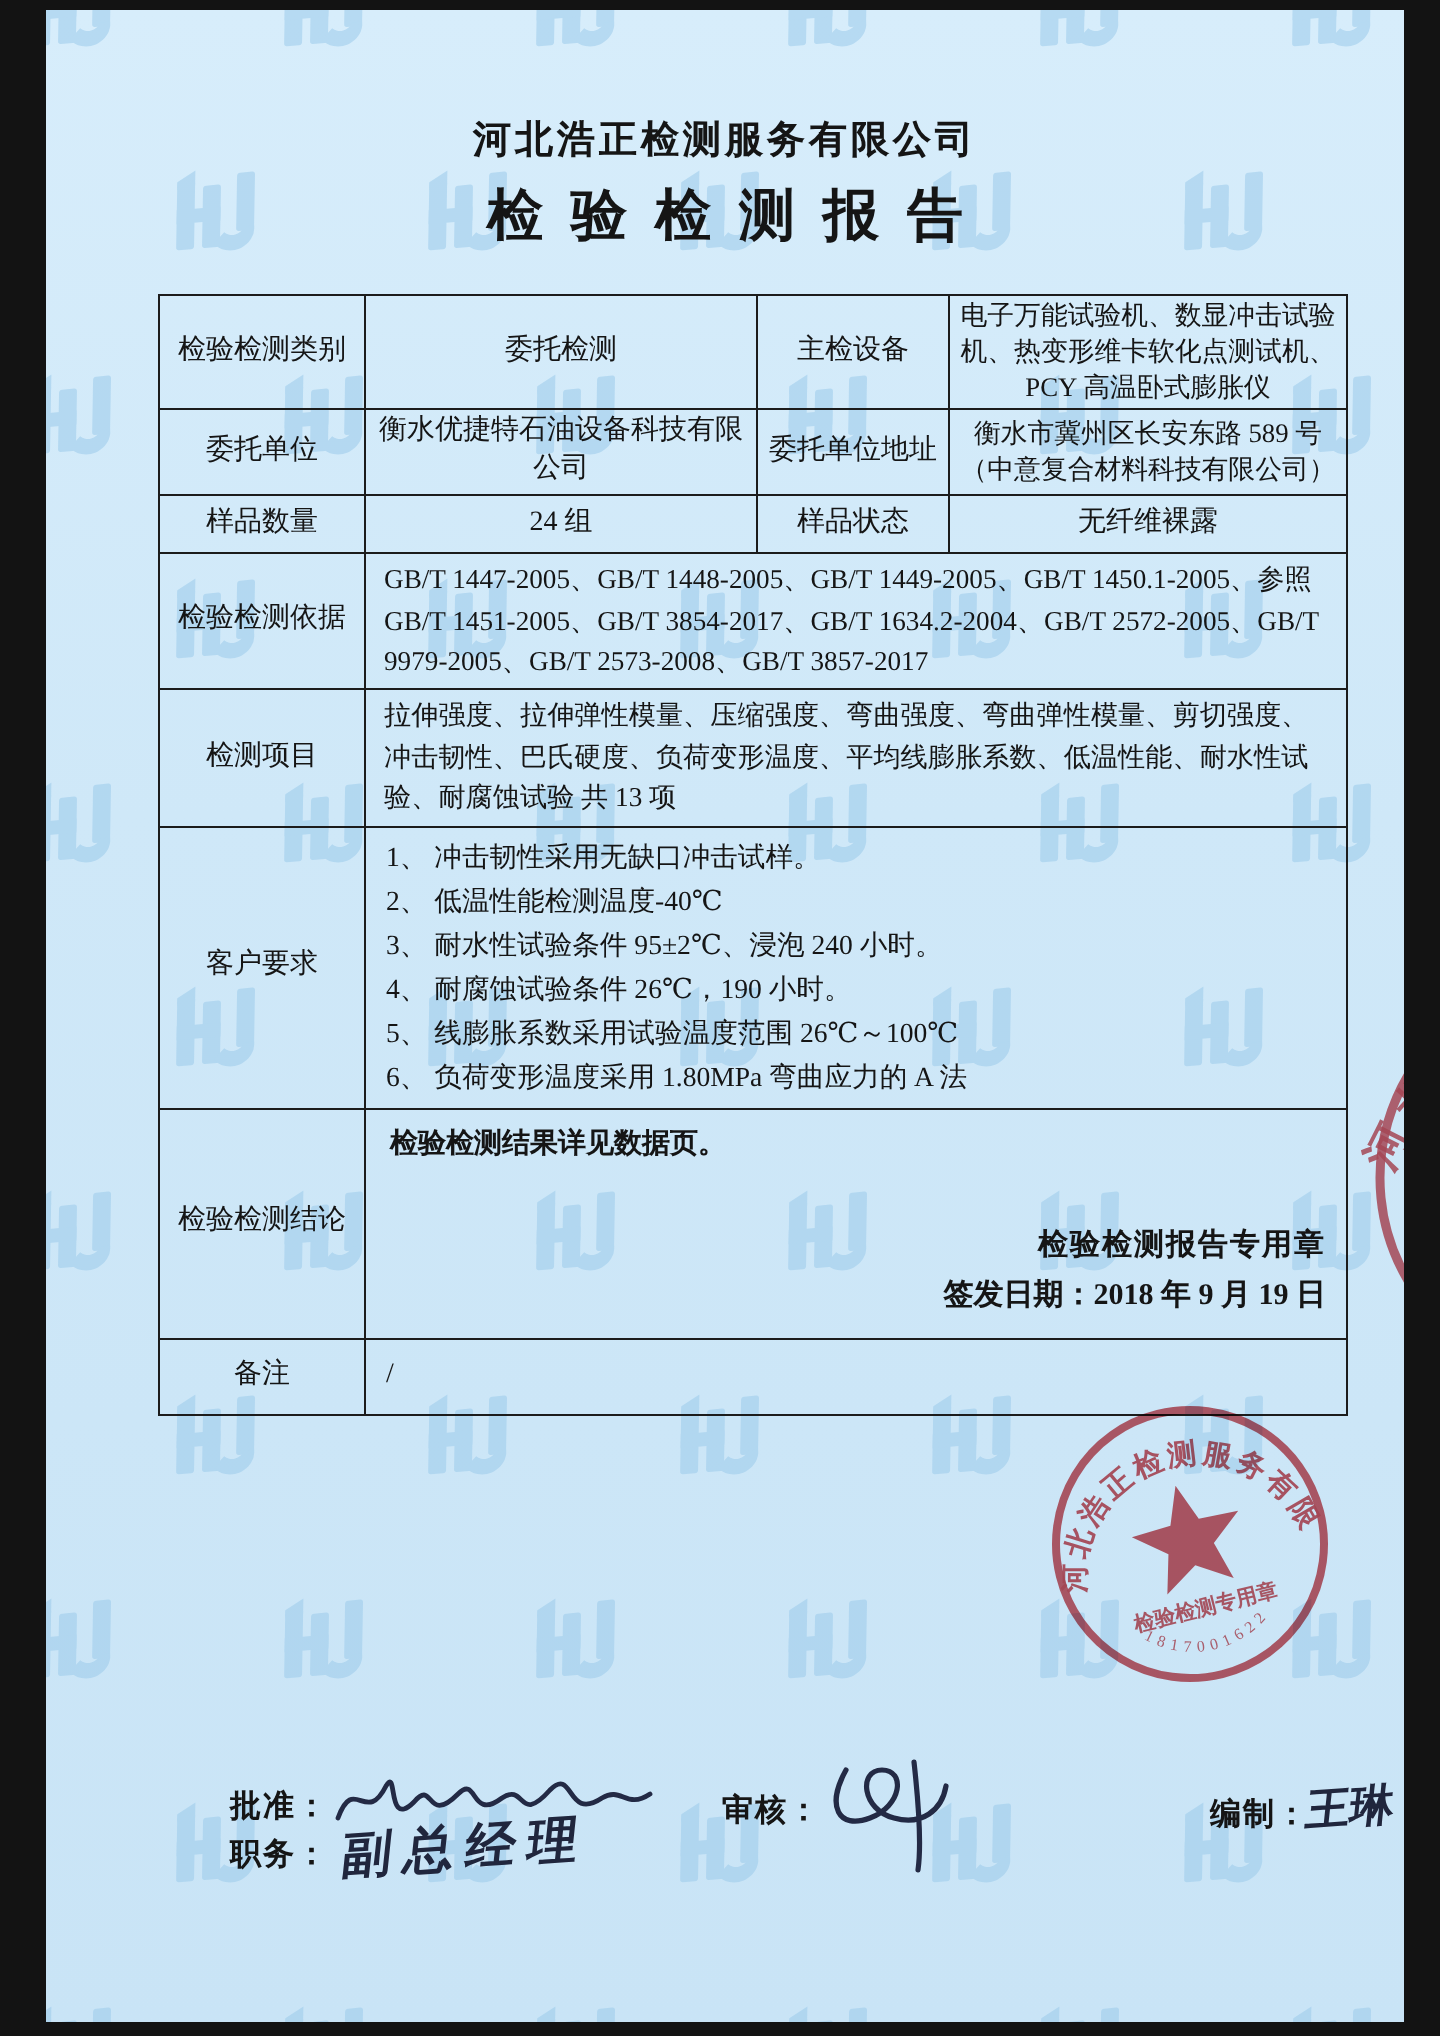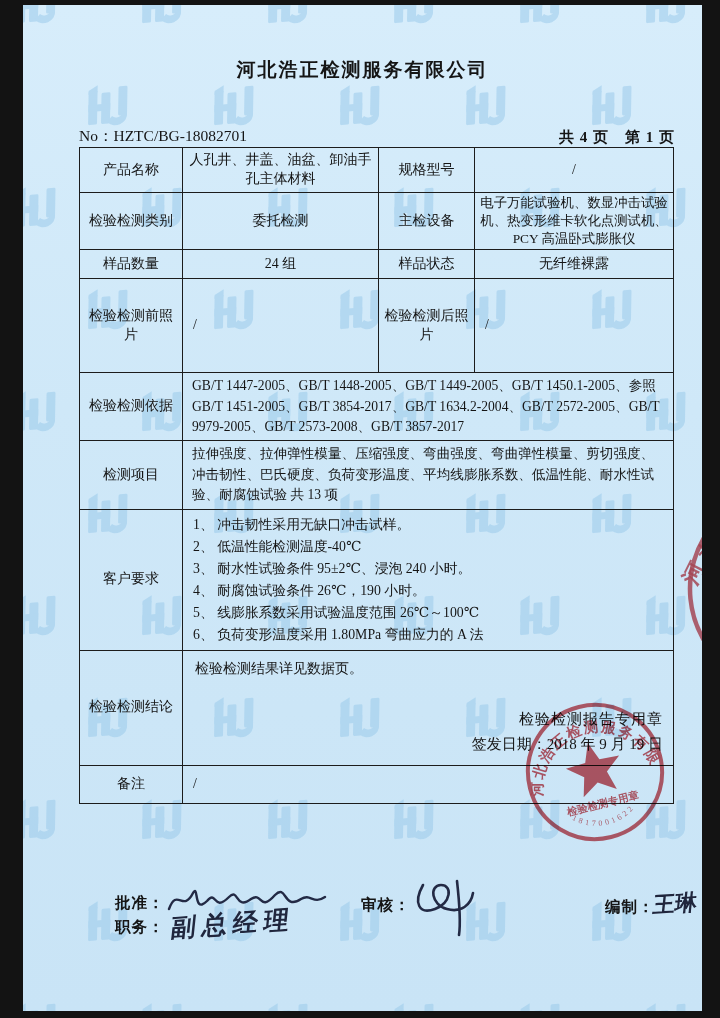--- a/index.html
+++ b/index.html
@@ -22,21 +22,21 @@
   .tbl-wrap{position:absolute;left:56px;top:142px;z-index:2;}
   table{border-collapse:collapse;table-layout:fixed;width:594px;}
   td{border:1.6px solid #1c1c1c;font-size:14px;vertical-align:middle;padding:1px 4px;
     line-height:1.35;overflow:hidden;}
   td.lbl{text-align:center;}
   td.val{text-align:center;}
   td.slash{text-align:left;padding-left:10px;}
   td.txt{text-align:left;padding:3px 9px;font-size:13.6px;line-height:1.5;}
   td.req{vertical-align:middle;padding:4px 10px;}
   .req div{line-height:22px;font-size:13.8px;}
-  td.concl{position:relative;vertical-align:top;padding:0;}
+  td.concl{position:relative;vertical-align:top;padding:0;font-weight:bold;}
   .concl-text{padding:9px 10px 0 12px;font-size:14px;text-align:left;}
   .concl-seal{position:absolute;right:10px;bottom:8px;text-align:right;line-height:25px;font-size:15px;}
   .concl-seal .cap{letter-spacing:1px;}
   
   .stamp{position:absolute;z-index:3;pointer-events:none;mix-blend-mode:multiply;opacity:.88;}
   .stamp-main{left:496px;top:691px;}
   .stamp-edge{left:646px;top:462px;}
   
   .sig-row{position:absolute;left:0;top:872px;width:100%;height:62px;z-index:2;font-size:15.5px;}
   .sig-label{position:absolute;font-weight:bold;letter-spacing:1px;}
@@ -708,57 +708,48 @@
             <rect x="10" y="10" width="9" height="34" rx="1.5"></rect>
             <rect x="23" y="13" width="9" height="31" rx="1.5"></rect>
             <rect x="10" y="24" width="22" height="7"></rect>
             <rect x="40" y="8" width="9" height="29" rx="1.5"></rect>
             <path d="M49,35 a11,10 0 0 1 -20,7 l5,-5 a6,5.5 0 0 0 10,-2 z"></path>
           </g>
         </svg></div>
     </div>
 
   <div class="company">河北浩正检测服务有限公司</div>
-  <div class="no-line">
-    <span class="no">No：HZTC/BG-18082701</span>
-    <span class="pg">共 4 页　第 1 页</span>
-  </div>
+  <div class="title">检验检测报告</div>
 
   <div class="tbl-wrap">
     <table>
       <colgroup>
           <col style="width:103px">
           <col style="width:196px">
           <col style="width:96px">
           <col style="width:199px">
         </colgroup>
       <tbody>
-          <tr style="height:45px">
-        <td class="lbl">产品名称</td>
-        <td class="val">人孔井、井盖、油盆、卸油手孔主体材料</td>
-        <td class="lbl">规格型号</td>
-        <td class="val">/</td>
-      </tr>
       <tr style="height:57px">
         <td class="lbl">检验检测类别</td>
         <td class="val">委托检测</td>
         <td class="lbl">主检设备</td>
         <td class="val" style="font-size:13.4px">电子万能试验机、数显冲击试验机、热变形维卡软化点测试机、PCY 高温卧式膨胀仪</td>
       </tr>
+      <tr style="height:43px">
+        <td class="lbl">委托单位</td>
+        <td class="val">衡水优捷特石油设备科技有限公司</td>
+        <td class="lbl">委托单位地址</td>
+        <td class="val" style="font-size:13.4px">衡水市冀州区长安东路 589 号（中意复合材料科技有限公司）</td>
+      </tr>
       <tr style="height:29px">
         <td class="lbl">样品数量</td>
         <td class="val">24 组</td>
         <td class="lbl">样品状态</td>
         <td class="val">无纤维裸露</td>
-      </tr>
-      <tr style="height:94px">
-        <td class="lbl">检验检测前照片</td>
-        <td class="slash">/</td>
-        <td class="lbl">检验检测后照片</td>
-        <td class="slash">/</td>
       </tr>
       <tr style="height:62px">
         <td class="lbl">检验检测依据</td>
         <td class="txt" colspan="3">GB/T 1447-2005、GB/T 1448-2005、GB/T 1449-2005、GB/T 1450.1-2005、参照 GB/T 1451-2005、GB/T 3854-2017、GB/T 1634.2-2004、GB/T 2572-2005、GB/T 9979-2005、GB/T 2573-2008、GB/T 3857-2017</td>
       </tr>
       <tr style="height:60px">
         <td class="lbl">检测项目</td>
         <td class="txt" colspan="3">拉伸强度、拉伸弹性模量、压缩强度、弯曲强度、弯曲弹性模量、剪切强度、冲击韧性、巴氏硬度、负荷变形温度、平均线膨胀系数、低温性能、耐水性试验、耐腐蚀试验 共 13 项</td>
       </tr>
       <tr style="height:134px">

